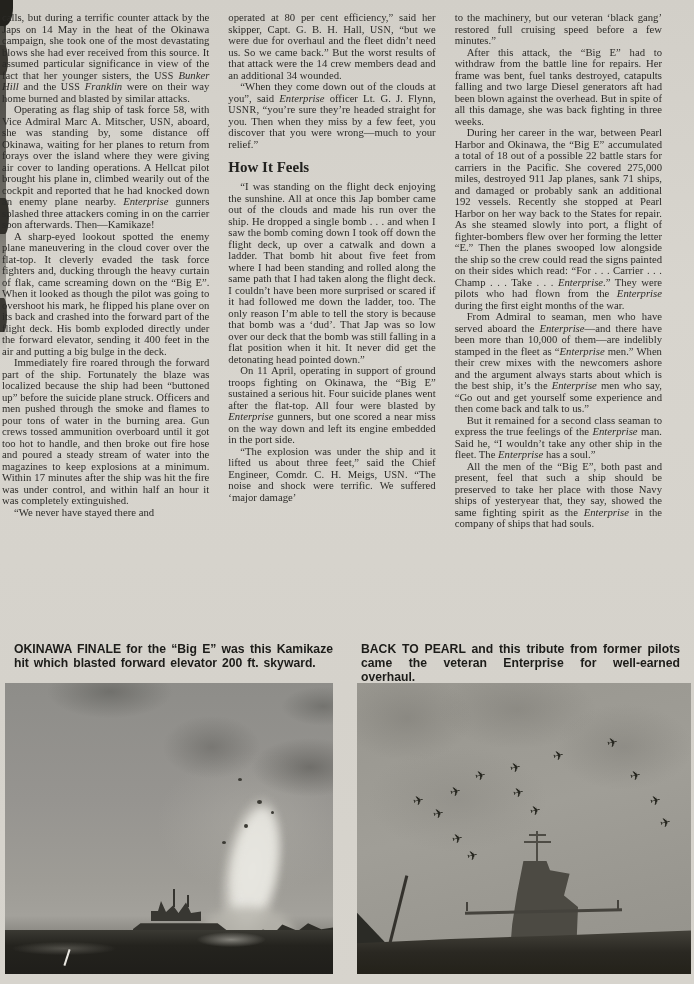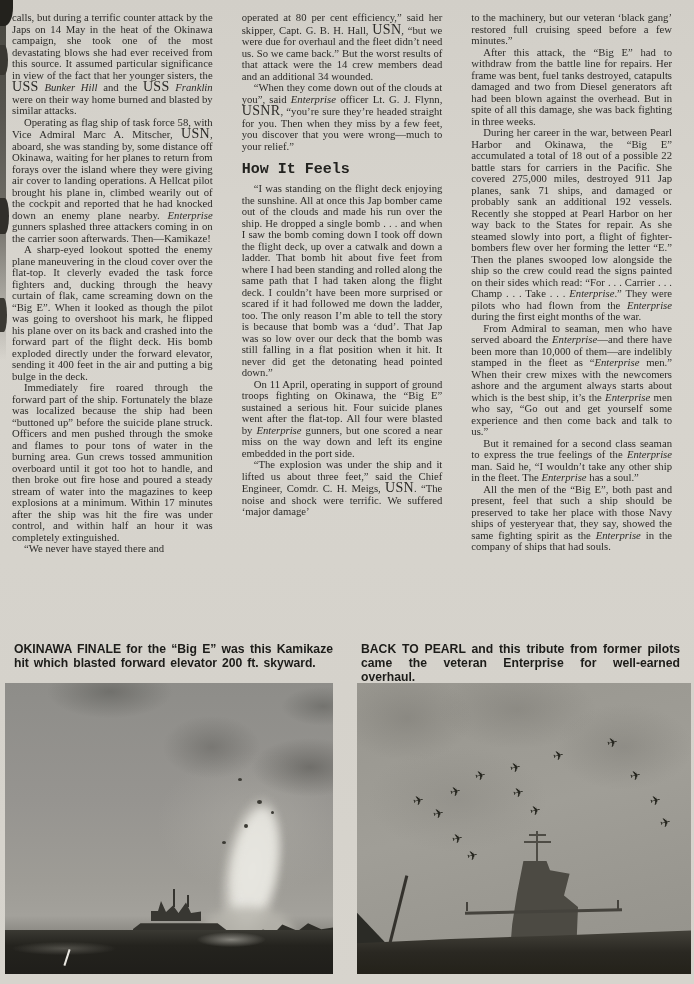--- a/index.html
+++ b/index.html
@@ -18,30 +18,30 @@
   .edge-strip { position:absolute; left:0; top:0; width:6px; height:360px;
     background: linear-gradient(180deg,#47463f 0%, #56544e 30%, #6f6d66 60%, rgba(110,110,104,0) 100%); }
   .edge-blob { position:absolute; left:0; background:#2c2b25; }
   .edge-blob.b1 { top:0; width:13px; height:26px; background:#23221d; border-radius:0 0 70% 0; }
   .edge-blob.b2 { top:45px; width:8px; height:30px; background:#3a3832; border-radius:0 50% 50% 0; }
   .edge-blob.b3 { top:198px; width:9px; height:36px; background:#312f2a; border-radius:0 50% 50% 0; }
   .edge-blob.b4 { top:298px; width:7px; height:34px; background:#3c3a34; border-radius:0 50% 50% 0; }
 
   
   .columns {
-    position:absolute; left:12px; top:12px; width:660px; height:631px;
-    display:flex; gap:29px; overflow:hidden;
+    position:absolute; left:2px; top:12px; width:660px; height:631px;
+    display:flex; gap:19px; overflow:hidden;
   }
   .col { flex:1 1 0; text-align:justify; font-size:10.7px; line-height:11.5px; }
   .col p { text-indent:12px; margin:0; }
   .col p.noindent { text-indent:0; }
   .col i { font-style: italic; }
-  .sc { font-size:14px; letter-spacing:.35px; }
+  .sc { font-size:10px; letter-spacing:.35px; }
   .col h3 {
-    font-family:Liberation Mono, monospace; font-weight:bold;
+    font-family:Liberation Serif, serif; font-weight:bold;
     font-size:15px; line-height:17px; text-align:left;
     margin:9px 0 5px 0; color:#22221f;
   }
 
   
   .captions { position:absolute; left:14px; top:643px; width:666px; display:flex; gap:28px; }
   .caption {
     flex:1 1 0;
     font-family:"Liberation Sans", sans-serif; font-weight:bold;
     font-size:12.2px; line-height:13.9px; color:#1c1c19;
@@ -139,21 +139,21 @@
     <div class="col">
       <p class="noindent">operated at 80 per cent efficiency,” said her skipper, Capt. G. B. H. Hall, <span class="sc">USN</span>, “but we were due for overhaul and the fleet didn’t need us. So we came back.” But the worst results of that attack were the 14 crew members dead and an additional 34 wounded.</p>
       <p>“When they come down out of the clouds at you”, said <i>Enterprise</i> officer Lt. G. J. Flynn, <span class="sc">USNR</span>, “you’re sure they’re headed straight for you. Then when they miss by a few feet, you discover that you were wrong—much to your relief.”</p>
       <h3>How It Feels</h3>
       <p>“I was standing on the flight deck enjoying the sunshine. All at once this Jap bomber came out of the clouds and made his run over the ship. He dropped a single bomb . . . and when I saw the bomb coming down I took off down the flight deck, up over a catwalk and down a ladder. That bomb hit about five feet from where I had been standing and rolled along the same path that I had taken along the flight deck. I couldn’t have been more surprised or scared if it had followed me down the ladder, too. The only reason I’m able to tell the story is because that bomb was a ‘dud’. That Jap was so low over our deck that the bomb was still falling in a flat position when it hit. It never did get the detonating head pointed down.”</p>
       <p>On 11 April, operating in support of ground troops fighting on Okinawa, the “Big E” sustained a serious hit. Four suicide planes went after the flat-top. All four were blasted by <i>Enterprise</i> gunners, but one scored a near miss on the way down and left its engine embedded in the port side.</p>
       <p>“The explosion was under the ship and it lifted us about three feet,” said the Chief Engineer, Comdr. C. H. Meigs, <span class="sc">USN</span>. “The noise and shock were terrific. We suffered ‘major damage’</p>
     </div>
     <div class="col">
       <p class="noindent">to the machinery, but our veteran ‘black gang’ restored full cruising speed before a few minutes.”</p>
-      <p>After this attack, the “Big E” had to withdraw from the battle line for repairs. Her frame was bent, fuel tanks destroyed, catapults damaged and two from Diesel generators aft had been blown against the overhead. But in spite of all this damage, she was back fighting in three weeks.</p>
+      <p>After this attack, the “Big E” had to withdraw from the battle line for repairs. Her frame was bent, fuel tanks destroyed, catapults falling and two large Diesel generators aft had been blown against the overhead. But in spite of all this damage, she was back fighting in three weeks.</p>
       <p>During her career in the war, between Pearl Harbor and Okinawa, the “Big E” accumulated a total of 18 out of a possible 22 battle stars for carriers in the Pacific. She covered 275,000 miles, destroyed 911 Jap planes, sank 71 ships, and damaged or probably sank an additional 192 vessels. Recently she stopped at Pearl Harbor on her way back to the States for repair. As she steamed slowly into port, a flight of fighter-bombers flew over her forming the letter “E.” Then the planes swooped low alongside the ship so the crew could read the signs painted on their sides which read: “For . . . Carrier . . . Champ . . . Take . . . <i>Enterprise</i>.” They were pilots who had flown from the <i>Enterprise</i> during the first eight months of the war.</p>
       <p>From Admiral to seaman, men who have served aboard the <i>Enterprise</i>—and there have been more than 10,000 of them—are indelibly stamped in the fleet as “<i>Enterprise</i> men.” When their crew mixes with the newcomers ashore and the argument always starts about which is the best ship, it’s the <i>Enterprise</i> men who say, “Go out and get yourself some experience and then come back and talk to us.”</p>
       <p>But it remained for a second class seaman to express the true feelings of the <i>Enterprise</i> man. Said he, “I wouldn’t take any other ship in the fleet. The <i>Enterprise</i> has a soul.”</p>
       <p>All the men of the “Big E”, both past and present, feel that such a ship should be preserved to take her place with those Navy ships of yesteryear that, they say, showed the same fighting spirit as the <i>Enterprise</i> in the company of ships that had souls.</p>
     </div>
   </div>
 
   <div class="captions">
     <p class="caption">OKINAWA FINALE for the “Big E” was this Kamikaze hit which blasted forward elevator 200 ft. skyward.</p>
     <p class="caption">BACK TO PEARL and this tribute from former pilots came the veteran Enterprise for well-earned overhaul.</p>

